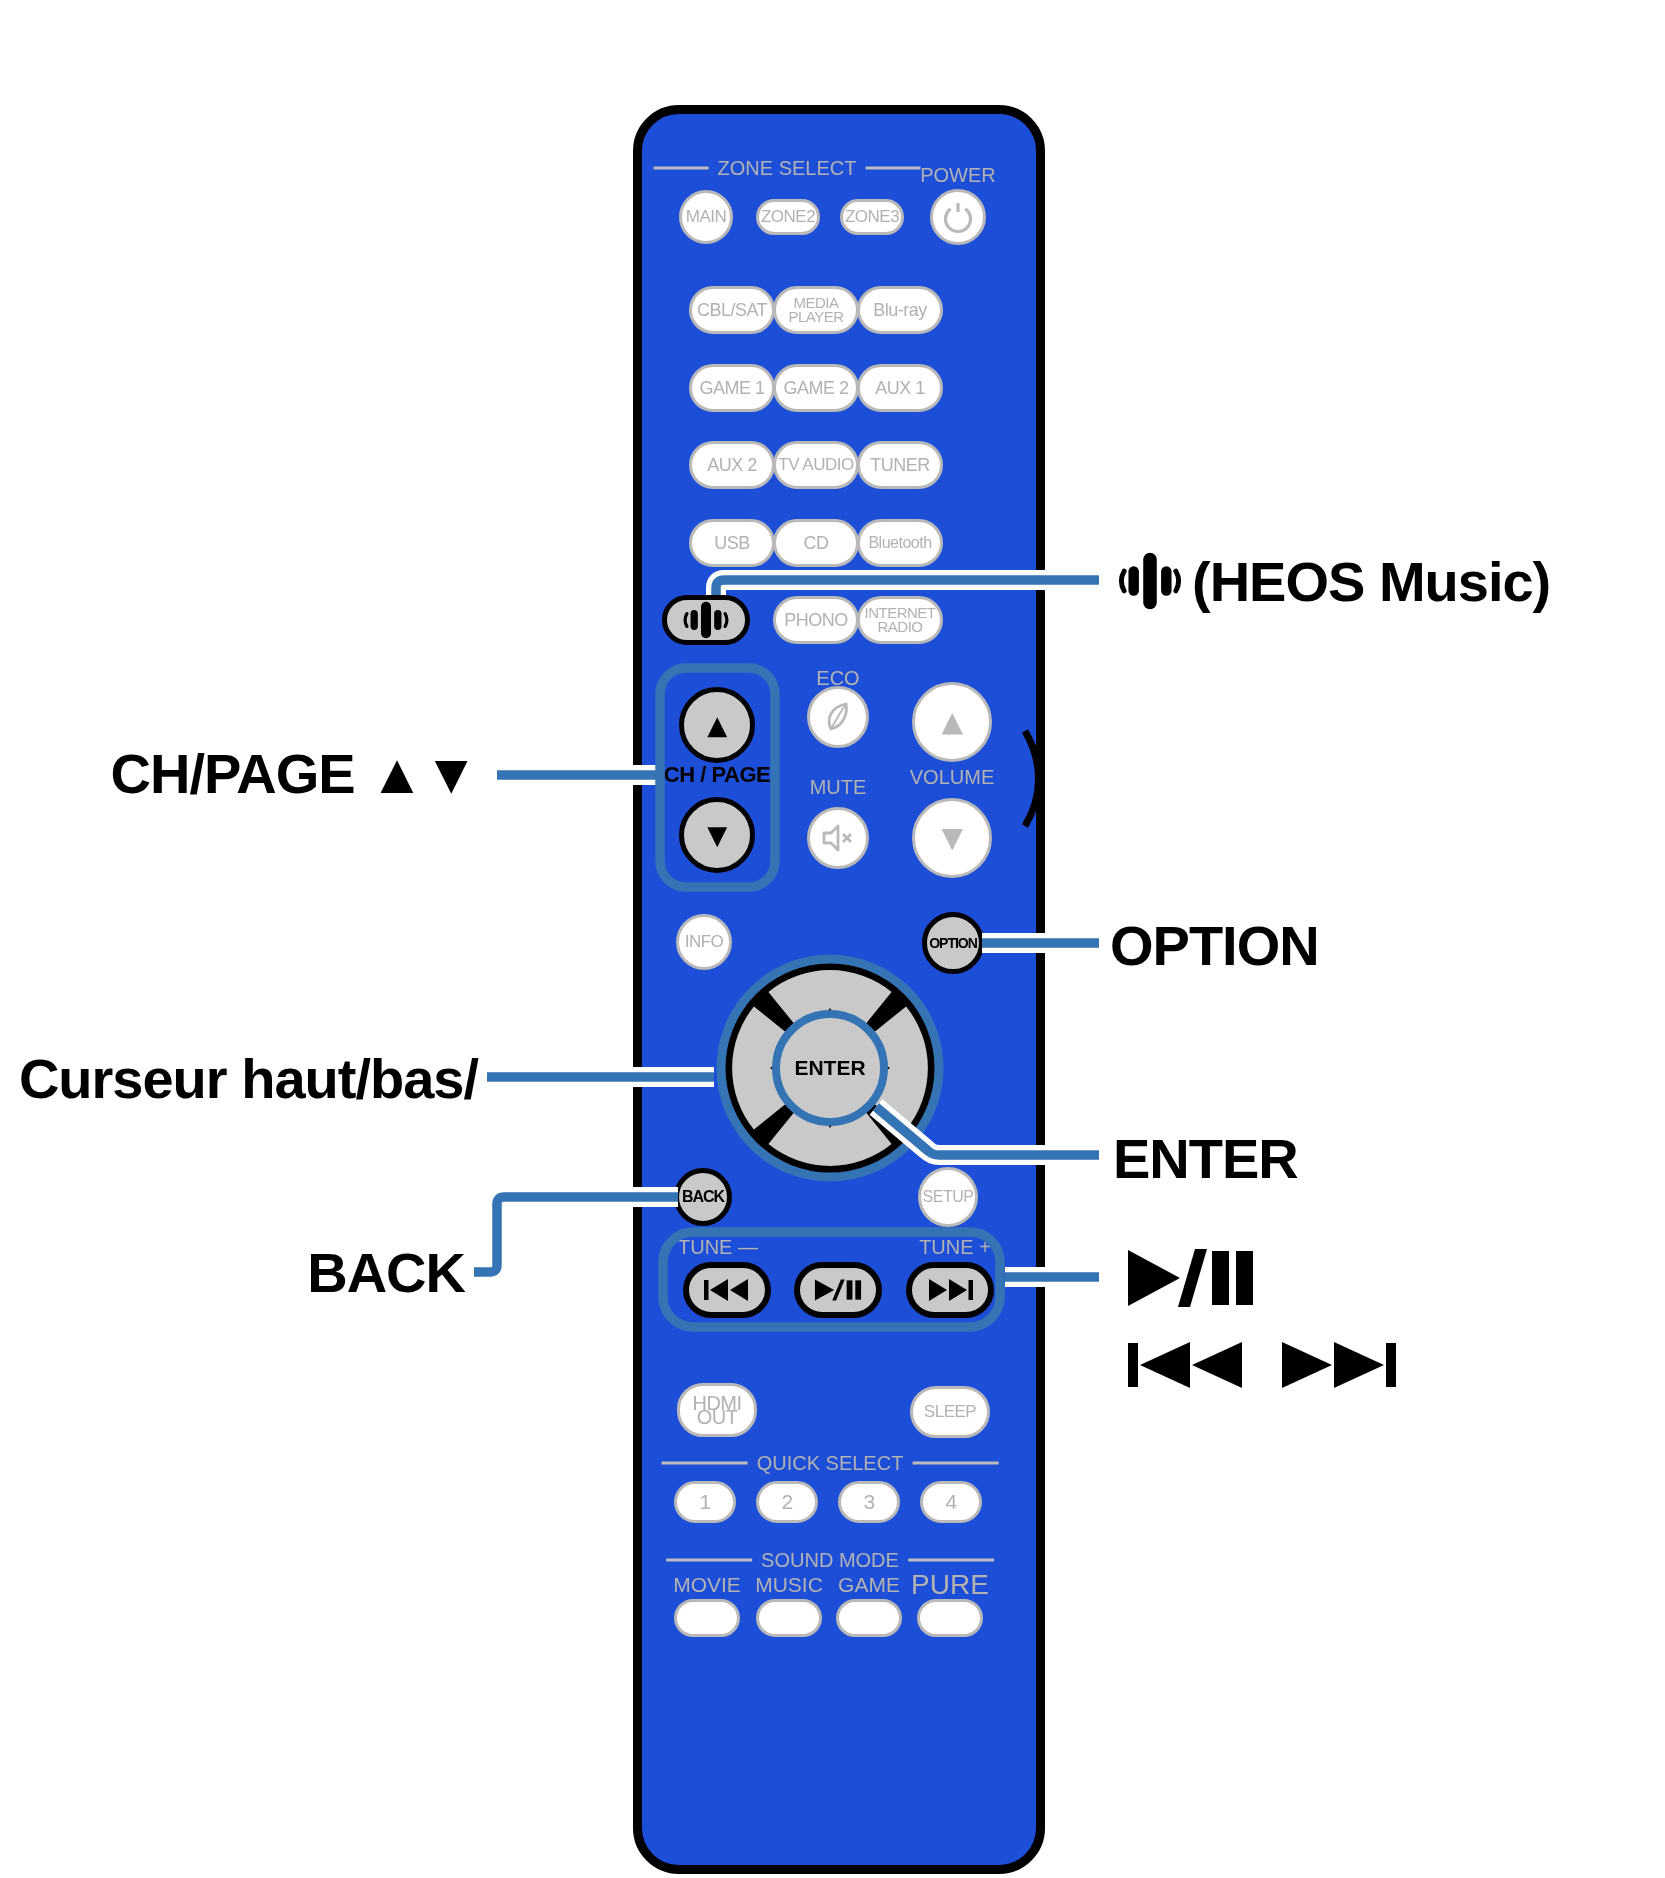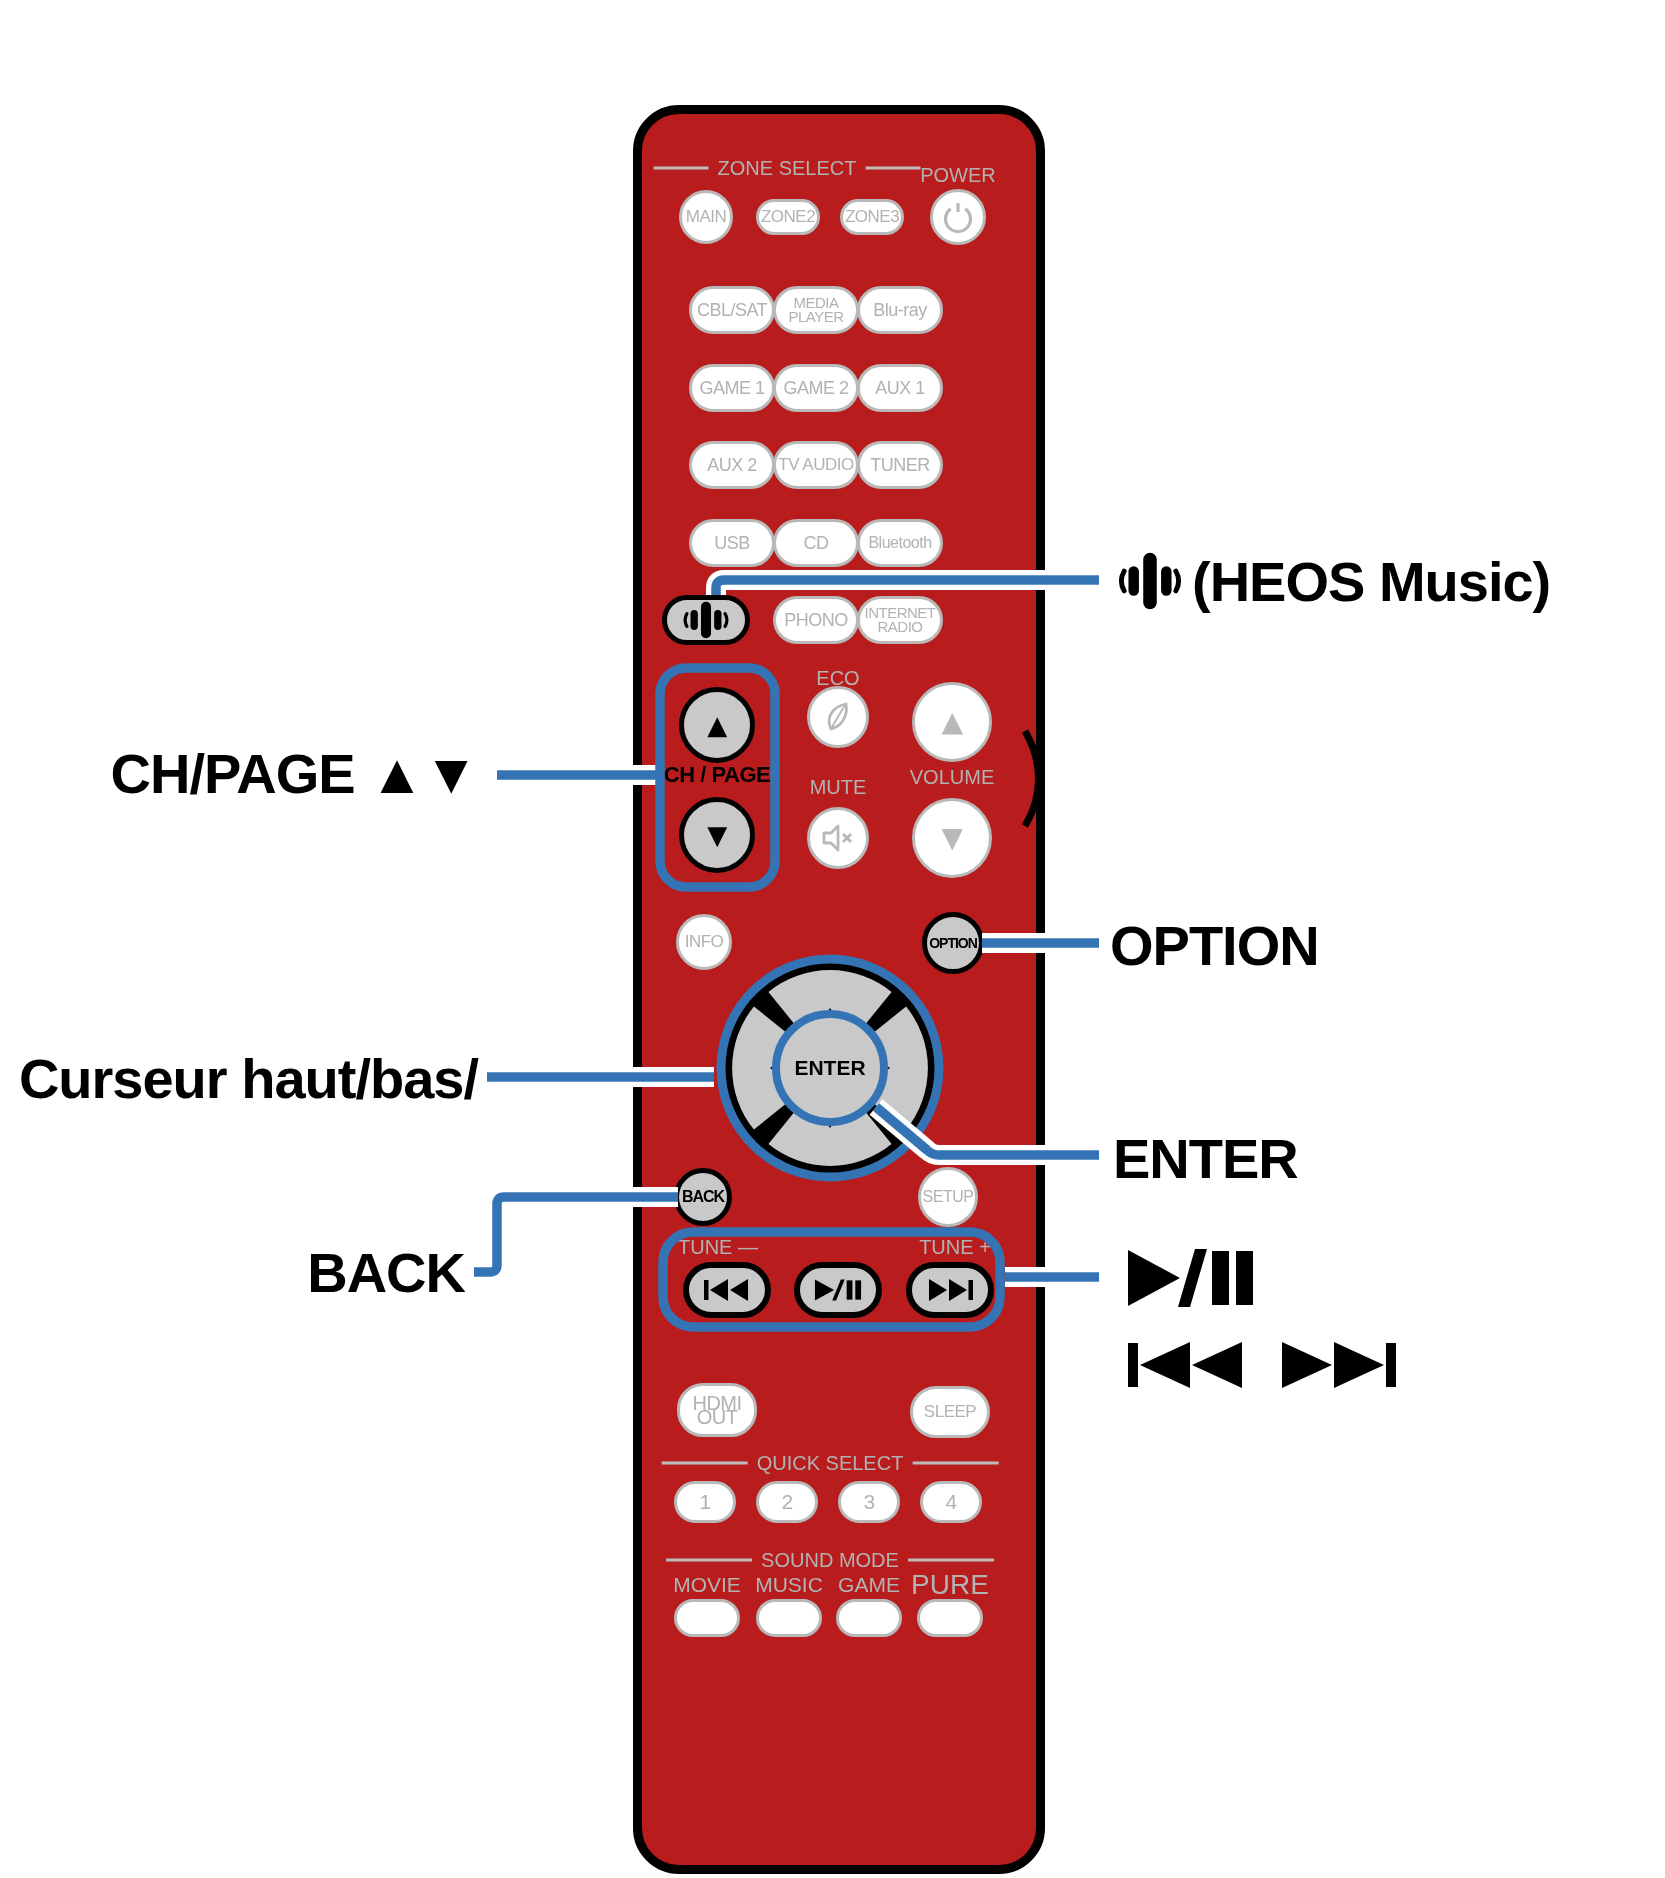--- a/index.html
+++ b/index.html
@@ -1,20 +1,20 @@
 <!DOCTYPE html>
 <html><head>
 <meta charset="utf-8">
 <style>
   html,body{margin:0;padding:0;background:#fff;}
   .canvas{position:relative;width:1665px;height:1878px;background:#fff;overflow:hidden;
           font-family:"Liberation Sans","DejaVu Sans",sans-serif;}
   .abs{position:absolute;transform:translate(-50%,-50%);}
   .remote{position:absolute;left:633px;top:105px;width:394px;height:1751px;
-          border:9px solid #000;border-radius:46px;background:#b91c1c;z-index:1;}
+          border:9px solid #000;border-radius:46px;background:#1d4ed8;z-index:1;}
   
   .pill,.circ{display:flex;align-items:center;justify-content:center;
           border:3px solid #b9b9b9;color:#b2b2b2;background:#fff;box-sizing:border-box;
           text-align:center;letter-spacing:-0.5px;line-height:1.05;}
   .pill{border-radius:26px;}
   .circ{border-radius:50%;}
   .src{width:86px;height:48px;font-size:18px;margin-left:26px;}
   .zonepill{width:64px;height:36px;font-size:17px;border-radius:18px;}
   .two{font-size:15px;line-height:14px;}
   

